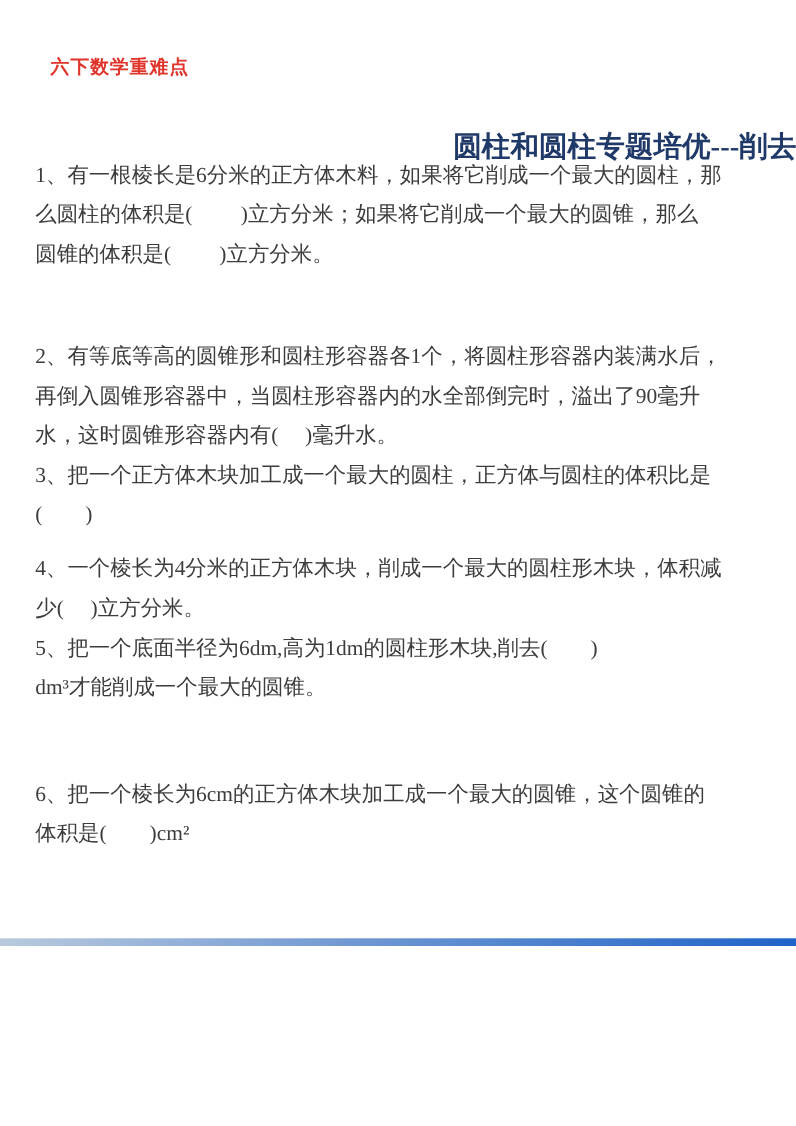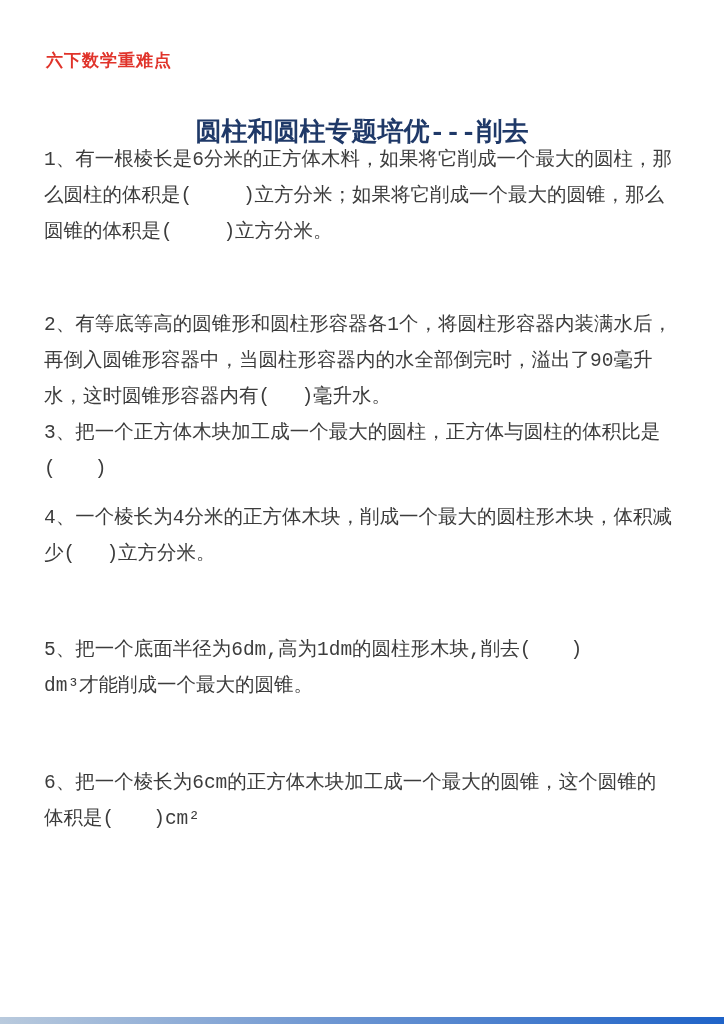--- a/index.html
+++ b/index.html
@@ -3,64 +3,64 @@
 <meta charset="utf-8">
 <style>
   html, body {
     margin: 0;
     padding: 0;
     background: #ffffff;
   }
   .page {
     position: relative;
     width: 724px;
-    height: 1024px;
+    height: 860px;
     margin: 0 auto;
     background: #ffffff;
     overflow: hidden;
-    font-family: Liberation Mono, monospace;
+    font-family: Liberation Serif, serif;
   }
   .doc-tag {
     position: absolute;
     left: 46px;
     top: 49px;
     font-size: 17px;
     font-weight: 700;
     letter-spacing: 1px;
     color: var(--tag-color, #e0332a);
   }
   .doc-title {
     position: absolute;
     left: 0;
     top: 100px;
     width: 100%;
-    text-align: center;
+    text-align: right;
     font-size: 26px;
     line-height: 33px;
     font-weight: 700;
     color: var(--title-color, #1f3968);
   }
   .problems {
     position: absolute;
-    left: 44px;
+    left: 32px;
     top: 142px;
     width: 640px;
   }
   .problem {
     margin: 0;
     font-size: 19.5px;
     line-height: 36px;
     color: var(--body-color, #3c3c3c);
     white-space: pre-wrap;
     word-break: break-all;
   }
   .problem.p1 { margin-bottom: 57px; }
   .problem.p2 { }
   .problem.p3 { margin-bottom: 13px; }
-  .problem.p4 { margin-bottom: 60px; }
+  .problem.p4 { }
   .problem.p5 { margin-bottom: 61px; }
   .problem.p6 { margin-bottom: 16px; }
   .footer-bar {
     position: absolute;
     left: 0;
     bottom: 0;
     width: 100%;
     height: 7px;
     background: linear-gradient(90deg, #b9cadd 0%, #6f97d2 45%, #1f63c8 100%);
   }

